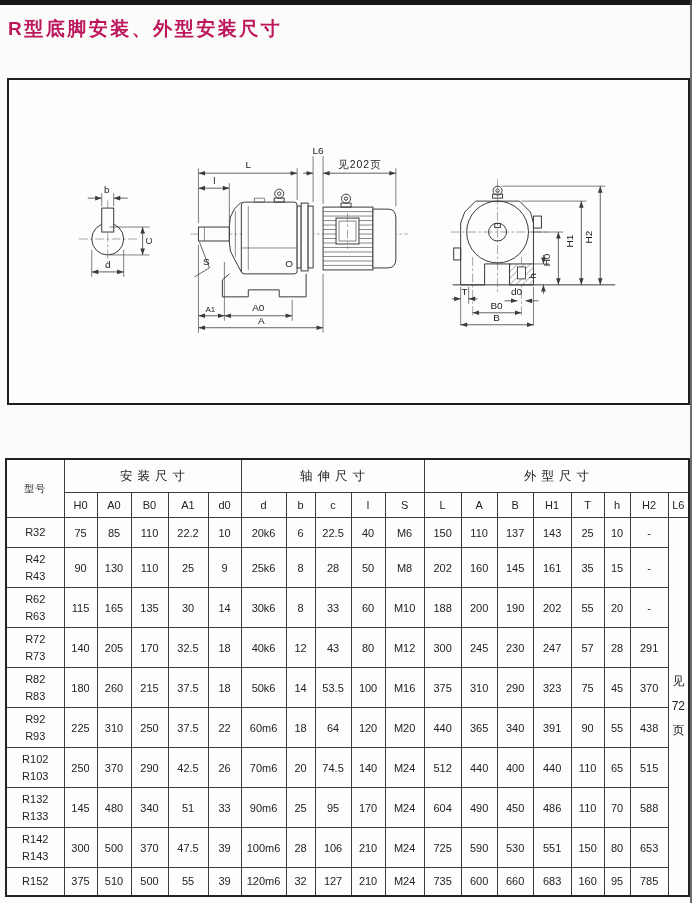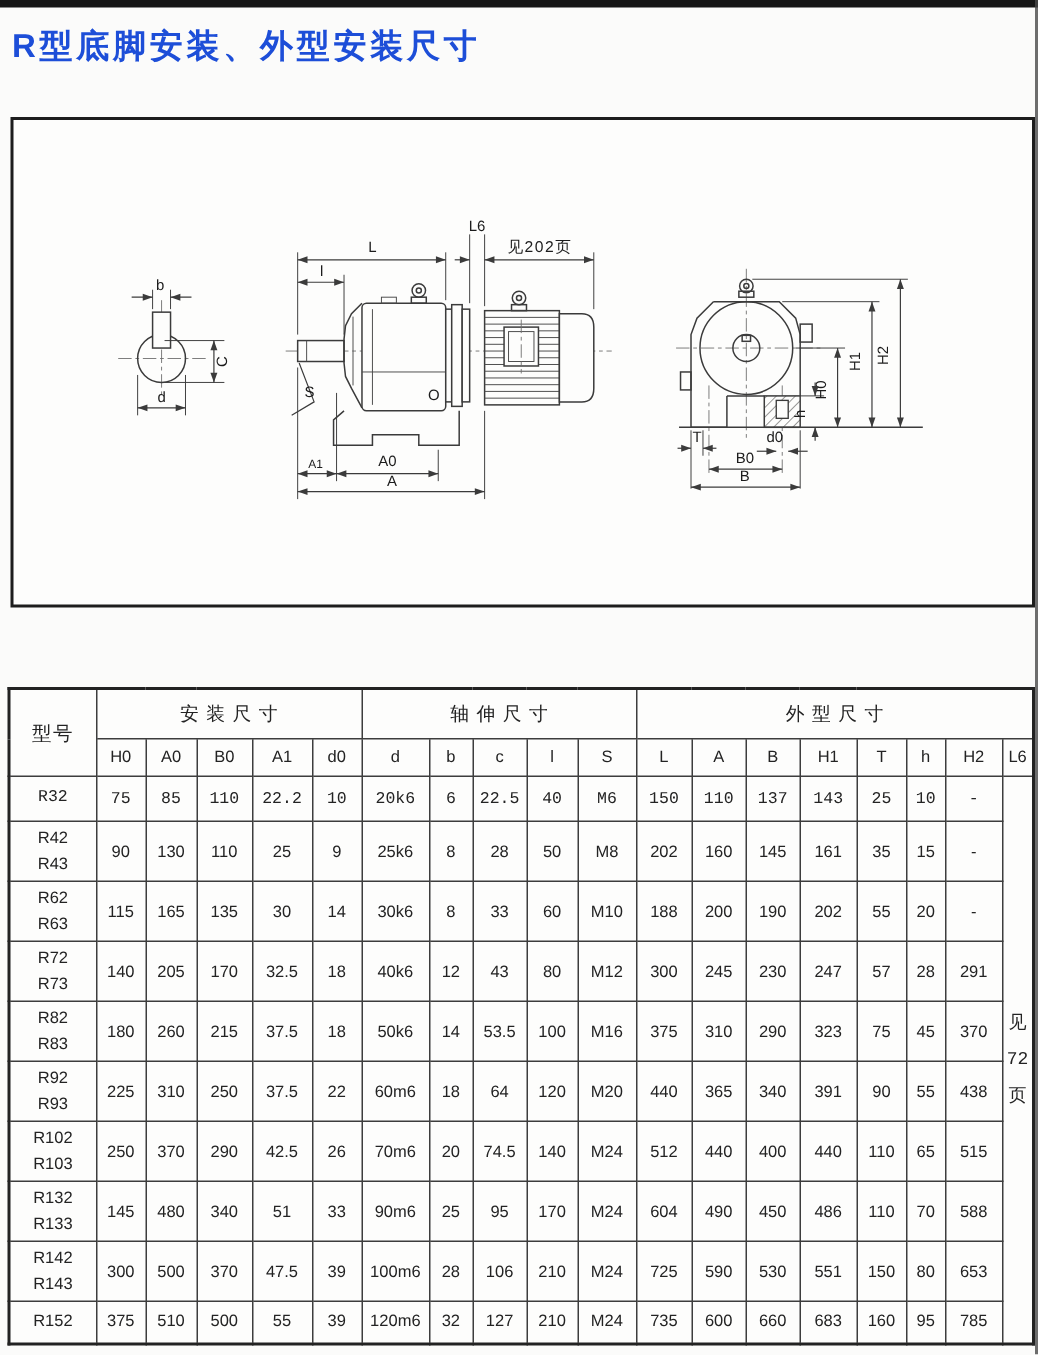--- a/index.html
+++ b/index.html
@@ -15,22 +15,22 @@
   .topbar{
     position:absolute;left:0;top:0;width:692px;height:5px;
     background:#161616;
   }
   .edge-right{
     position:absolute;right:0;top:0;width:2px;height:903px;
     background:#4a4a4a;opacity:.8;
   }
   .title{
     position:absolute;left:8px;top:16px;
-    font-size:22px;font-weight:700;letter-spacing:2.5px;
-    color:#1d4ed8;
+    font-size:19px;font-weight:700;letter-spacing:2.5px;
+    color:#be185d;
   }
   .drawing-frame{
     position:absolute;left:7px;top:78px;
     width:679px;height:323px;
     border:2px solid #1d1d1d;
     background:#fdfdfc;
   }
   .drawing-frame svg{display:block;}
 
   
@@ -46,25 +46,25 @@
     border:1px solid #3d3d3d;
     text-align:center;vertical-align:middle;
     padding:0;font-weight:400;
     overflow:hidden;
   }
   .spec-table thead .group{
     font-size:12.5px;letter-spacing:5px;text-indent:5px;
     height:32px;
   }
   .spec-table thead .model-h{
-    font-size:13px;letter-spacing:1px;
+    font-size:10px;letter-spacing:1px;
   }
   .spec-table thead .colhead{height:24px;font-size:11px;}
   .spec-table td.model{white-space:pre-line;line-height:1.5;}
-  .spec-table tr.single{height:30px;font-family:Liberation Mono, monospace;}
+  .spec-table tr.single{height:30px;}
   .spec-table tr.double{height:40px;}
   .spec-table tr.last{height:28px;}
   .spec-table td.note span{display:block;margin:9px 0;font-size:12px;}
 
   
   .ol{fill:none;stroke:#3b3b3b;stroke-width:1;}
   .fl{fill:#fdfdfc;stroke:#3b3b3b;stroke-width:1;}
   .thin{fill:none;stroke:#4a4a4a;stroke-width:.65;}
   .cl{fill:none;stroke:#6f6f6f;stroke-width:.6;stroke-dasharray:9 2.5 2.5 2.5;}
   .dim{fill:none;stroke:#3b3b3b;stroke-width:.8;marker-start:url(#ar);marker-end:url(#ar);}

